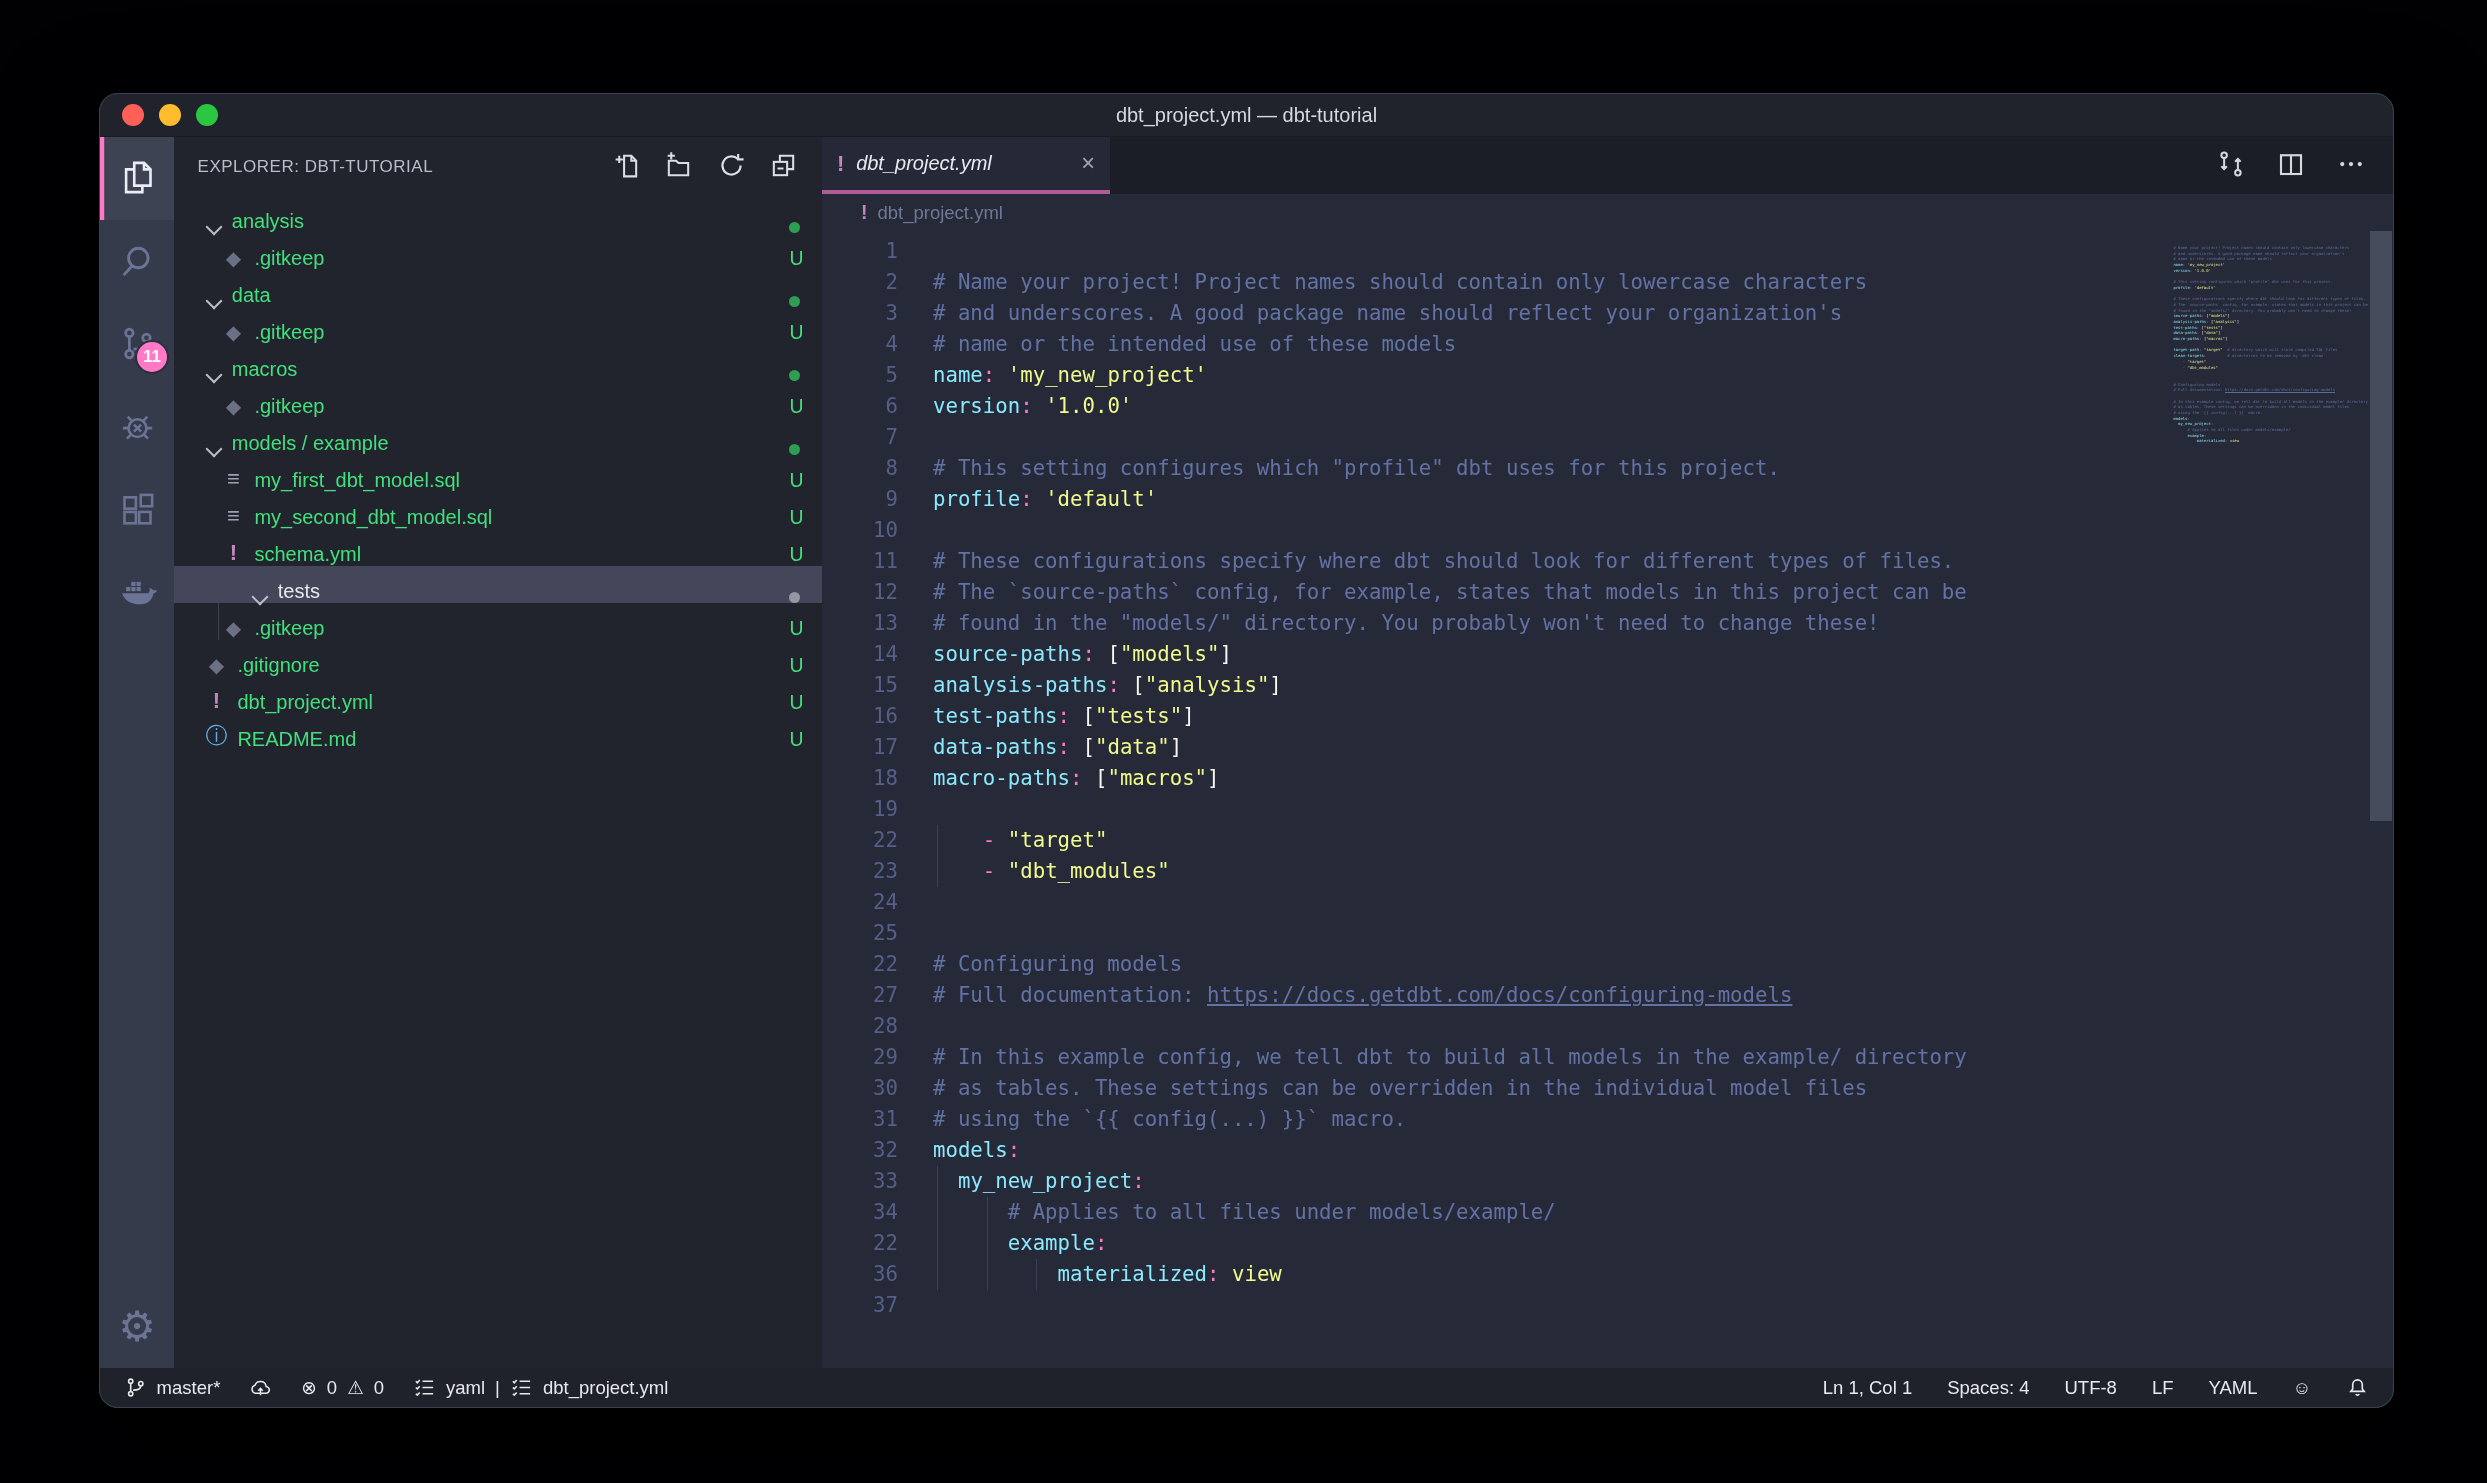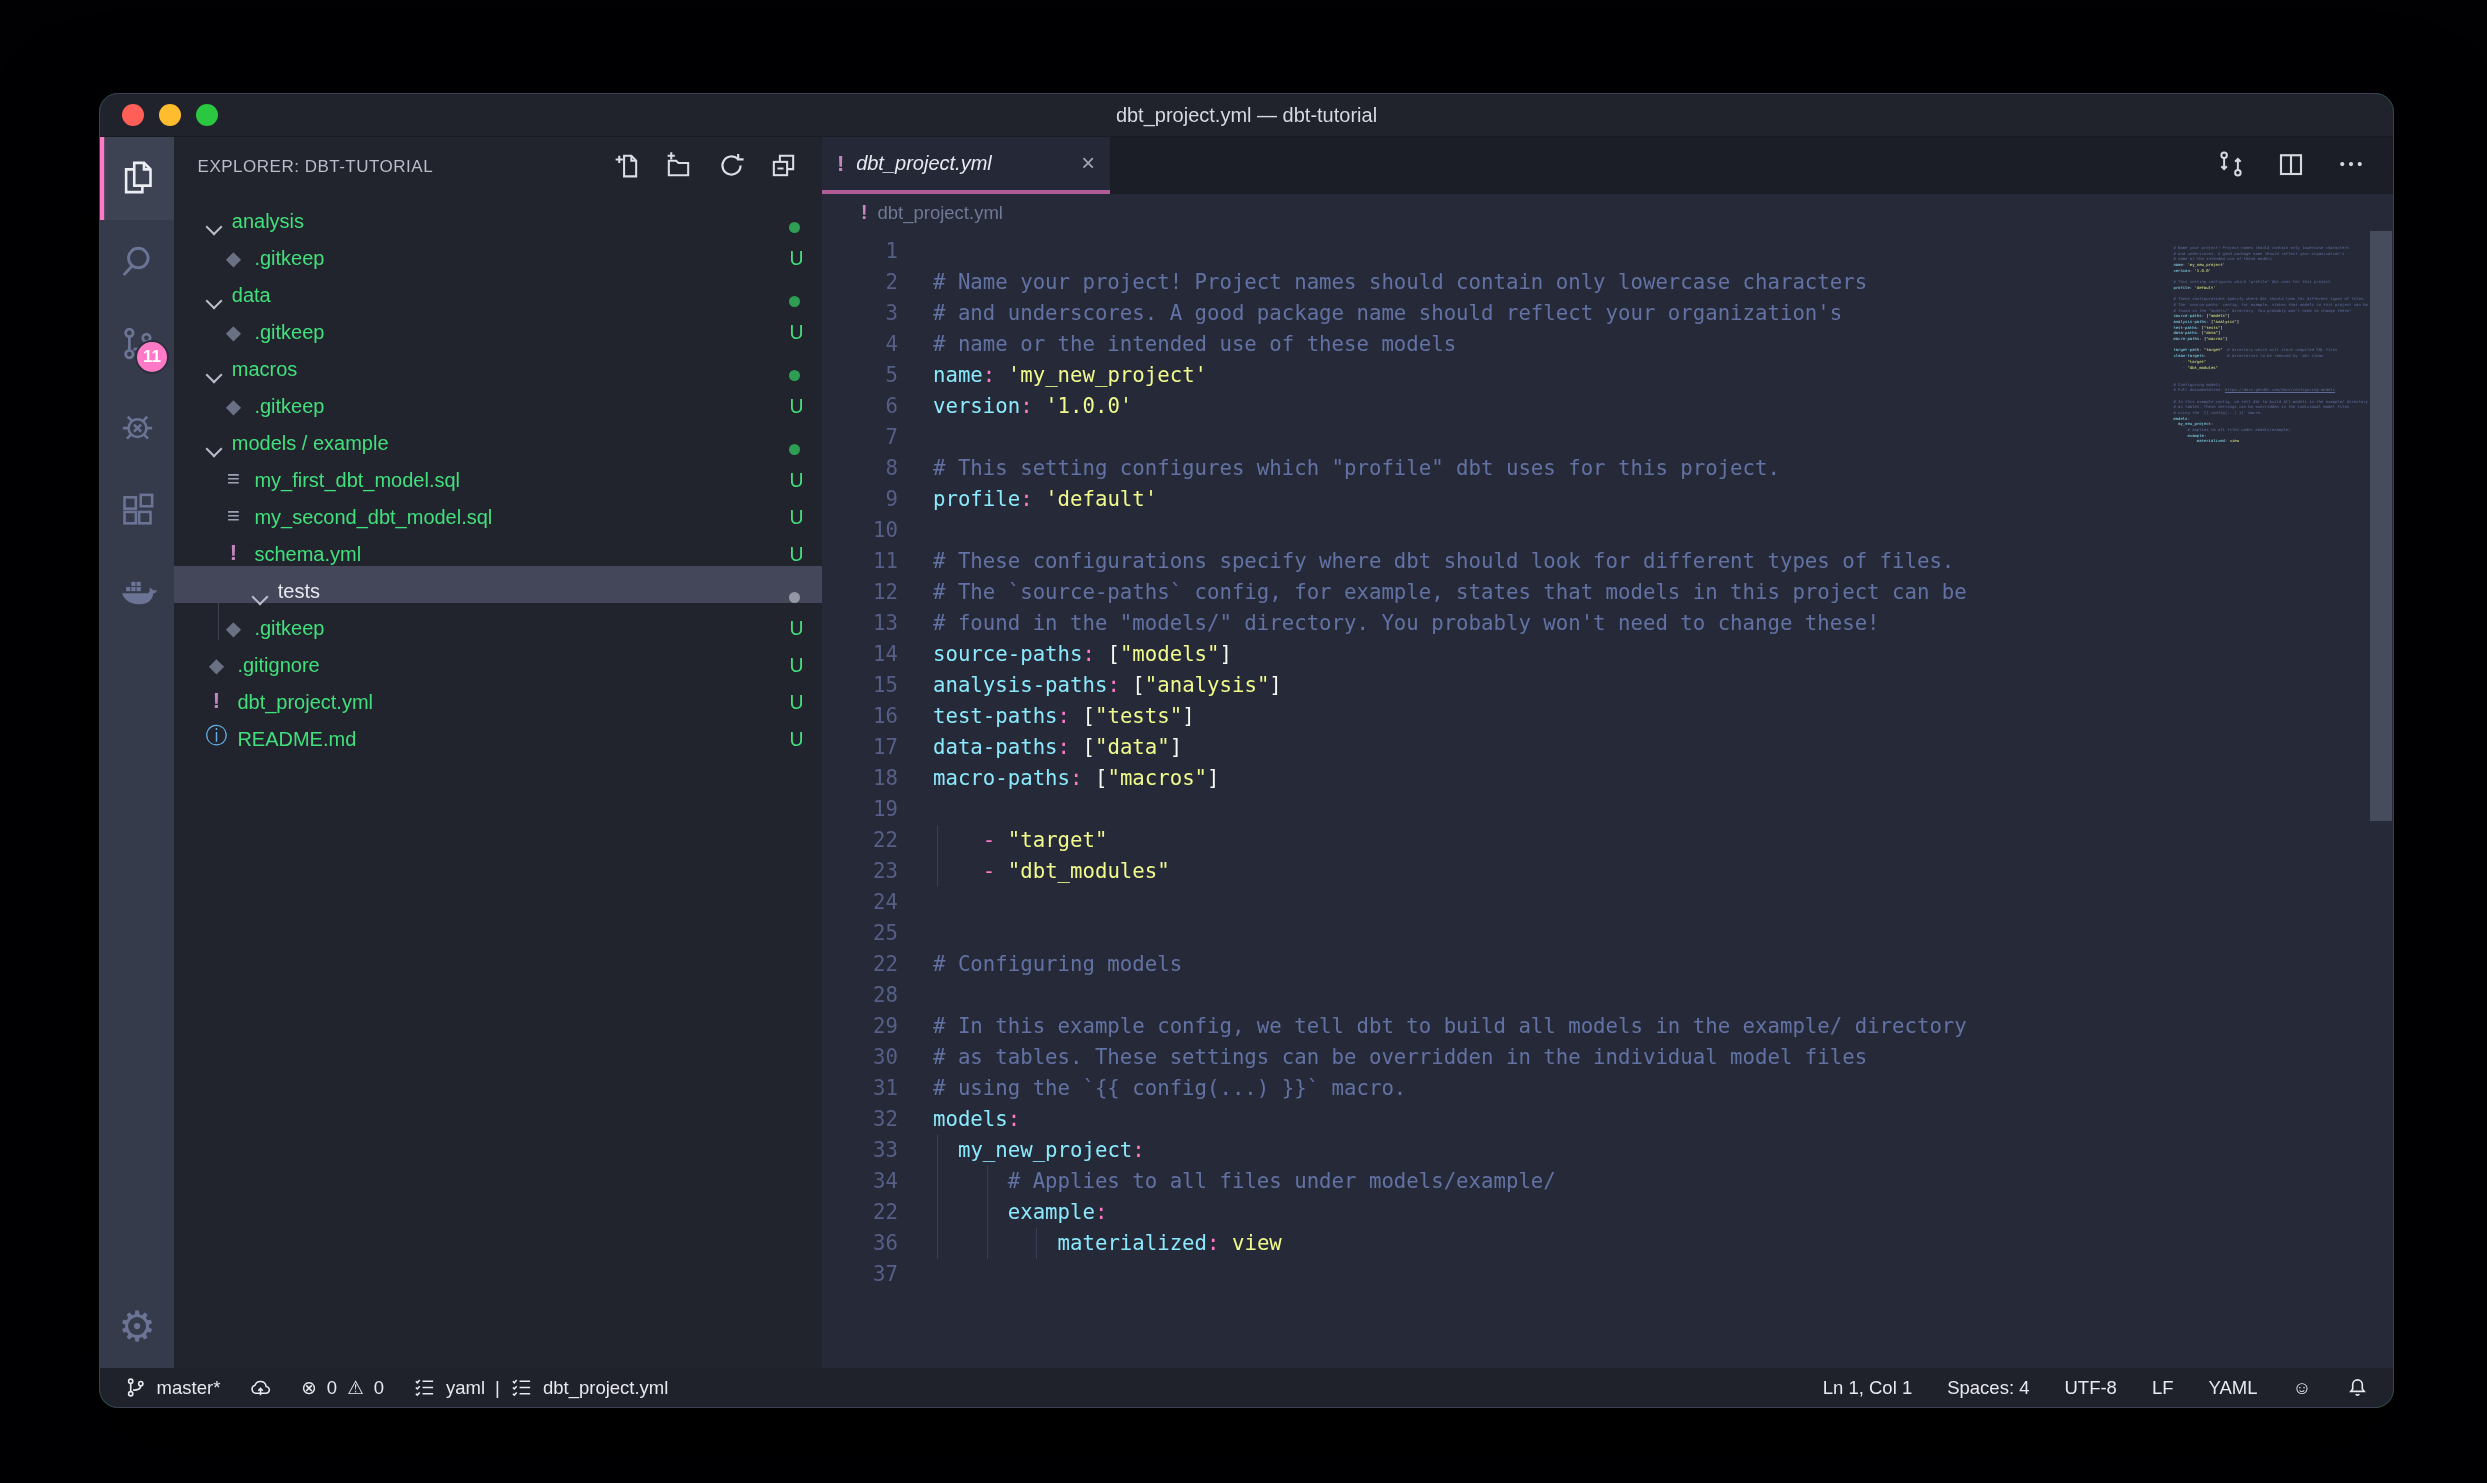--- a/index.html
+++ b/index.html
@@ -334,20 +334,21 @@
             <div class="cline"><span class="ln">15</span><span class="lc"><span class="tk-k">analysis-paths</span><span class="tk-p">:</span><span class="tk-t"> </span><span class="tk-b">[</span><span class="tk-s">"analysis"</span><span class="tk-b">]</span></span></div>
             <div class="cline"><span class="ln">16</span><span class="lc"><span class="tk-k">test-paths</span><span class="tk-p">:</span><span class="tk-t"> </span><span class="tk-b">[</span><span class="tk-s">"tests"</span><span class="tk-b">]</span></span></div>
             <div class="cline"><span class="ln">17</span><span class="lc"><span class="tk-k">data-paths</span><span class="tk-p">:</span><span class="tk-t"> </span><span class="tk-b">[</span><span class="tk-s">"data"</span><span class="tk-b">]</span></span></div>
             <div class="cline"><span class="ln">18</span><span class="lc"><span class="tk-k">macro-paths</span><span class="tk-p">:</span><span class="tk-t"> </span><span class="tk-b">[</span><span class="tk-s">"macros"</span><span class="tk-b">]</span></span></div>
             <div class="cline"><span class="ln">19</span><span class="lc"></span></div>
             <div class="cline"><span class="ln">22</span><span class="lc"><span class="iguide" style="left: 39px;"></span><span class="tk-t">    </span><span class="tk-p">-</span><span class="tk-t"> </span><span class="tk-s">"target"</span></span></div>
             <div class="cline"><span class="ln">23</span><span class="lc"><span class="iguide" style="left: 39px;"></span><span class="tk-t">    </span><span class="tk-p">-</span><span class="tk-t"> </span><span class="tk-s">"dbt_modules"</span></span></div>
             <div class="cline"><span class="ln">24</span><span class="lc"></span></div>
             <div class="cline"><span class="ln">25</span><span class="lc"></span></div>
             <div class="cline"><span class="ln">22</span><span class="lc"><span class="tk-c"># Configuring models</span></span></div>
+            <div class="cline"><span class="ln">27</span><span class="lc"><span class="tk-c"># Full documentation: </span><span class="tk-u">https://docs.getdbt.com/docs/configuring-models</span></span></div>
             <div class="cline"><span class="ln">28</span><span class="lc"></span></div>
             <div class="cline"><span class="ln">29</span><span class="lc"><span class="tk-c"># In this example config, we tell dbt to build all models in the example/ directory</span></span></div>
             <div class="cline"><span class="ln">30</span><span class="lc"><span class="tk-c"># as tables. These settings can be overridden in the individual model files</span></span></div>
             <div class="cline"><span class="ln">31</span><span class="lc"><span class="tk-c"># using the `{{ config(...) }}` macro.</span></span></div>
             <div class="cline"><span class="ln">32</span><span class="lc"><span class="tk-k">models</span><span class="tk-p">:</span></span></div>
             <div class="cline"><span class="ln">33</span><span class="lc"><span class="iguide" style="left: 39px;"></span><span class="tk-t">  </span><span class="tk-k">my_new_project</span><span class="tk-p">:</span></span></div>
             <div class="cline"><span class="ln">34</span><span class="lc"><span class="iguide" style="left: 39px;"></span><span class="iguide" style="left: 89px;"></span><span class="tk-t">      </span><span class="tk-c"># Applies to all files under models/example/</span></span></div>
             <div class="cline"><span class="ln">22</span><span class="lc"><span class="iguide" style="left: 39px;"></span><span class="iguide" style="left: 89px;"></span><span class="tk-t">      </span><span class="tk-k">example</span><span class="tk-p">:</span></span></div>
             <div class="cline"><span class="ln">36</span><span class="lc"><span class="iguide" style="left: 39px;"></span><span class="iguide" style="left: 89px;"></span><span class="iguide" style="left: 138px;"></span><span class="tk-t">          </span><span class="tk-k">materialized</span><span class="tk-p">:</span><span class="tk-t"> </span><span class="tk-s">view</span></span></div>
             <div class="cline"><span class="ln">37</span><span class="lc"></span></div>

